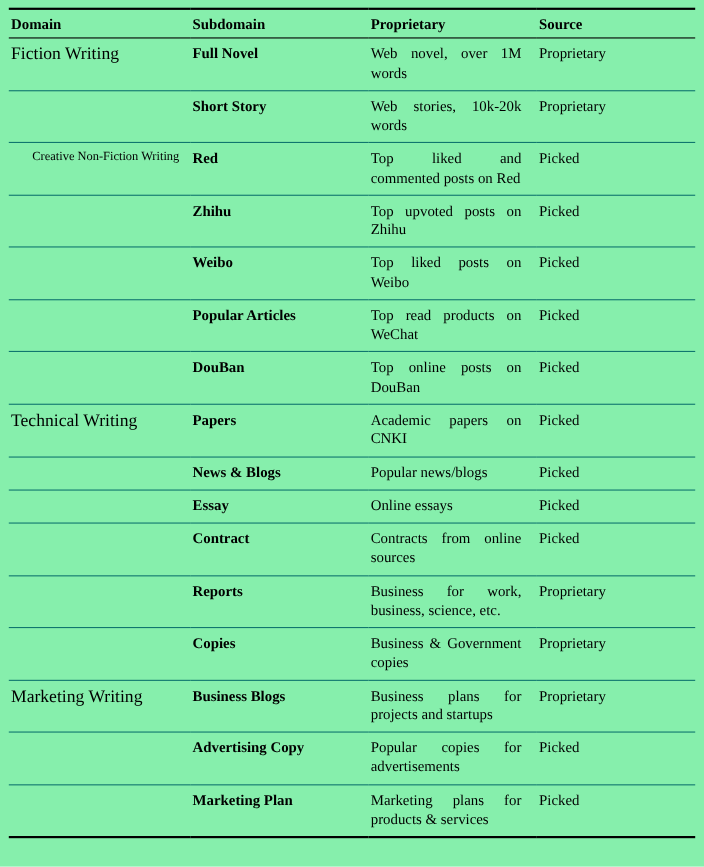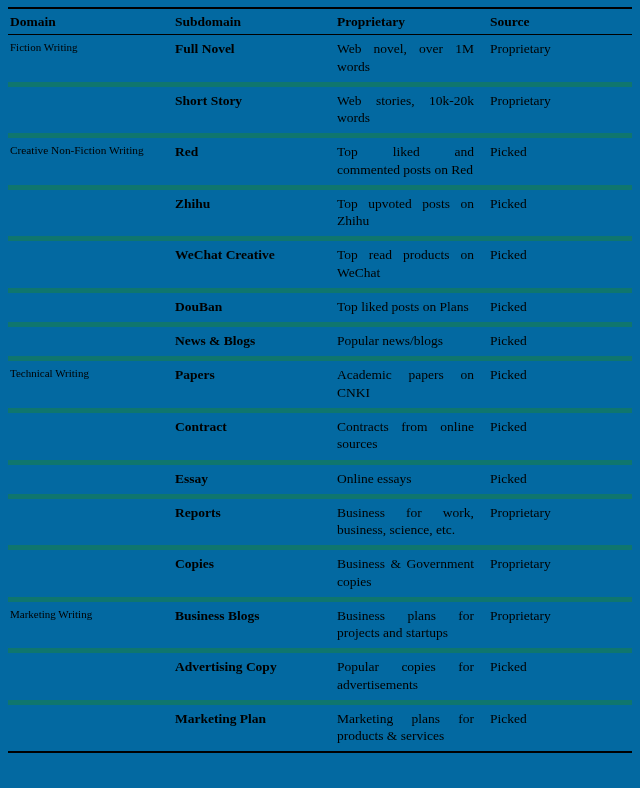--- a/index.html
+++ b/index.html
@@ -7,21 +7,21 @@
     padding: 0;
     background: #ffffff;
     font-family: "Liberation Serif", "DejaVu Serif", serif;
     color: #000000;
   }
   .page {
     width: 640px;
     height: 788px;
     box-sizing: border-box;
     padding: 7px 24px 0 8px;
-    background: #0369a1;
+    background: #86efac;
     overflow: hidden;
   }
   table.dataset {
     width: 624px;
     border-collapse: collapse;
     table-layout: fixed;
     font-size: 13.5px;
     line-height: 1.28;
   }
   table.dataset col.c-domain      { width: 165px; }
@@ -35,38 +35,39 @@
   }
   thead th {
     text-align: left;
     font-weight: bold;
     padding: 4px 10px 4px 2px;
     font-size: 13.5px;
     vertical-align: top;
     white-space: nowrap;
   }
   tbody tr {
-    border-top: 5px solid #0f766e;
+    border-top: 1px solid #0f766e;
   }
   tbody tr:first-child {
     border-top: none;
   }
   tbody tr:last-child {
     border-bottom: 2px solid #000000;
   }
   tbody td {
     vertical-align: top;
     padding: 5px 10px 7px 2px;
   }
   td.domain {
-    font-size: 11px;
+    font-size: 16px;
   }
   td.domain.tight {
     font-size: 11.3px;
     white-space: nowrap;
+    text-align: right;
   }
   td.subdomain {
     font-weight: bold;
   }
   td.description {
     text-align: justify;
     padding-right: 14px;
   }
   td.source {
     padding-right: 2px;
@@ -111,52 +112,58 @@
           <td class="source">Picked</td>
         </tr>
         <tr>
           <td class="domain"></td>
           <td class="subdomain">Zhihu</td>
           <td class="description">Top upvoted posts on Zhihu</td>
           <td class="source">Picked</td>
         </tr>
         <tr>
           <td class="domain"></td>
-          <td class="subdomain">WeChat Creative</td>
+          <td class="subdomain">Weibo</td>
+          <td class="description">Top liked posts on Weibo</td>
+          <td class="source">Picked</td>
+        </tr>
+        <tr>
+          <td class="domain"></td>
+          <td class="subdomain">Popular Articles</td>
           <td class="description">Top read products on WeChat</td>
           <td class="source">Picked</td>
         </tr>
         <tr>
           <td class="domain"></td>
           <td class="subdomain">DouBan</td>
-          <td class="description">Top liked posts on Plans</td>
-          <td class="source">Picked</td>
-        </tr>
-        <tr>
-          <td class="domain"></td>
-          <td class="subdomain">News &amp; Blogs</td>
-          <td class="description">Popular news/blogs</td>
+          <td class="description">Top online posts on DouBan</td>
           <td class="source">Picked</td>
         </tr>
         <tr>
           <td class="domain">Technical Writing</td>
           <td class="subdomain">Papers</td>
           <td class="description">Academic papers on CNKI</td>
           <td class="source">Picked</td>
         </tr>
         <tr>
           <td class="domain"></td>
-          <td class="subdomain">Contract</td>
-          <td class="description">Contracts from online sources</td>
+          <td class="subdomain">News &amp; Blogs</td>
+          <td class="description">Popular news/blogs</td>
           <td class="source">Picked</td>
         </tr>
         <tr>
           <td class="domain"></td>
           <td class="subdomain">Essay</td>
           <td class="description">Online essays</td>
+          <td class="source">Picked</td>
+        </tr>
+        <tr>
+          <td class="domain"></td>
+          <td class="subdomain">Contract</td>
+          <td class="description">Contracts from online sources</td>
           <td class="source">Picked</td>
         </tr>
         <tr>
           <td class="domain"></td>
           <td class="subdomain">Reports</td>
           <td class="description">Business for work, business, science, etc.</td>
           <td class="source">Proprietary</td>
         </tr>
         <tr>
           <td class="domain"></td>

